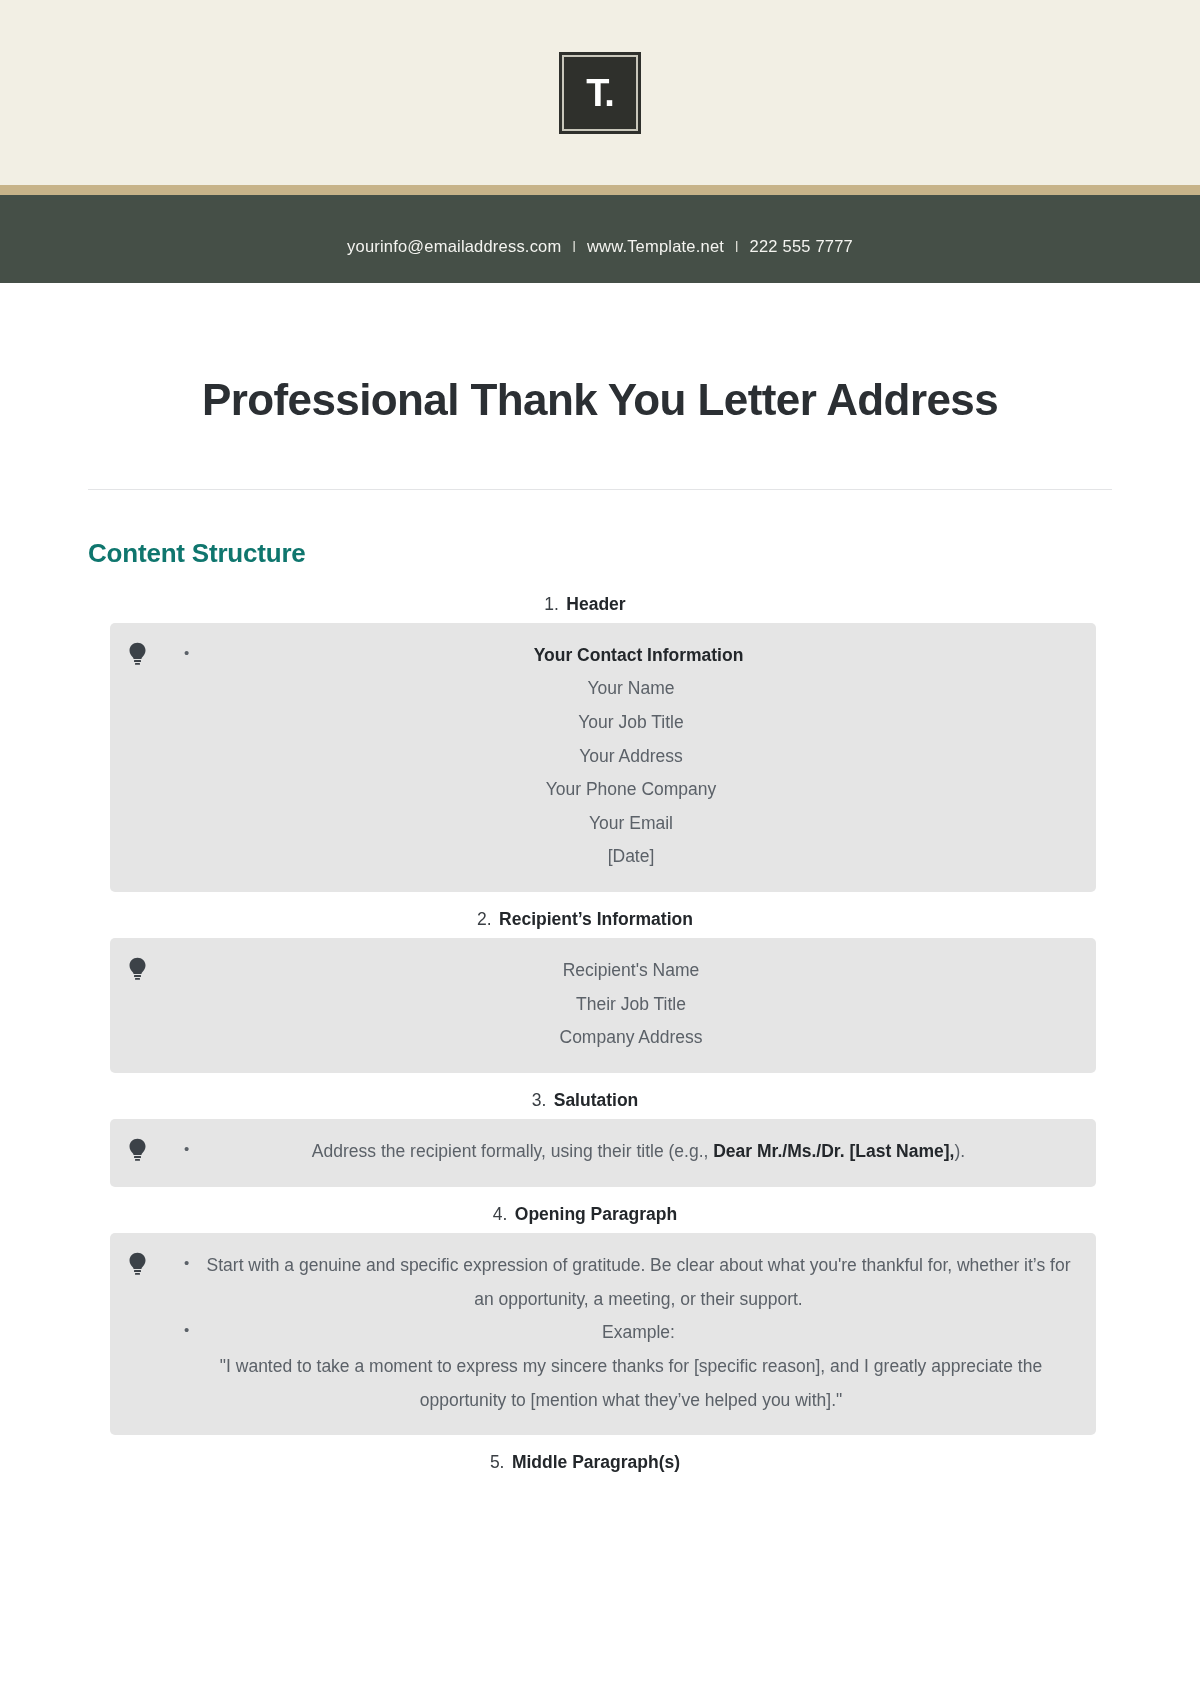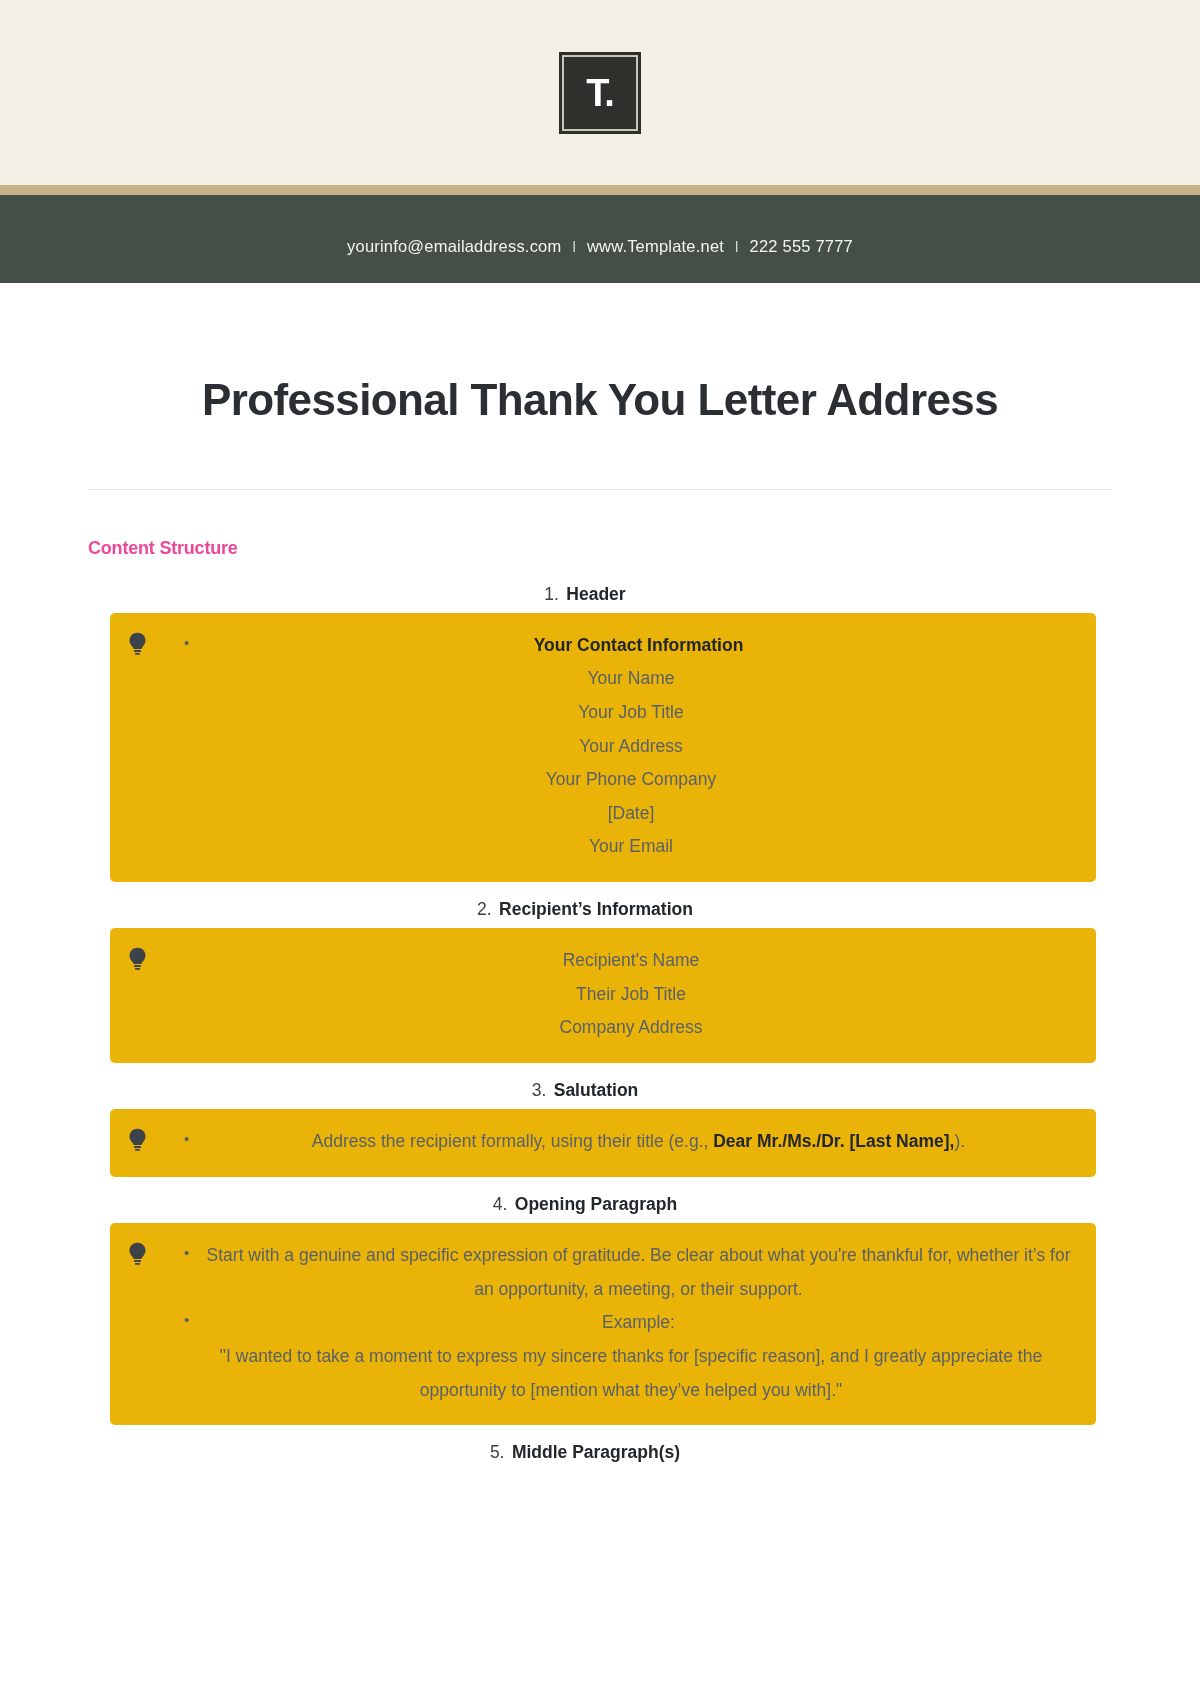--- a/index.html
+++ b/index.html
@@ -87,23 +87,23 @@
     line-height: 1.15;
   }
 
   .divider {
     border: 0;
     border-top: 1px solid #e3e4e6;
     margin: 63px 0 0 0;
   }
 
   .section-heading {
-    font-size: 18px;
+    font-size: 26px;
     font-weight: 700;
-    color: #ec4899;
+    color: #0f766e;
     margin: 48px 0 0 0;
     letter-spacing: -0.2px;
   }
 
   
   .olist {
     margin: 22px 0 0 0;
     padding: 0;
     list-style: none;
     counter-reset: sec;
@@ -127,21 +127,21 @@
     color: #3a3f44;
     display: inline-block;
     width: 22px;
     margin-left: -22px;
     text-align: left;
     padding-left: 0;
   }
   .item-title .ttl { font-weight: 700; }
 
   .note-box {
-    background: #eab308;
+    background: #e5e5e5;
     border-radius: 5px;
     margin: 6px 0 14px 22px;
     padding: 16px 18px 18px 12px;
     display: flex;
     align-items: flex-start;
     box-sizing: border-box;
   }
   .bulb-cell {
     flex: 0 0 56px;
     padding-top: 3px;
@@ -239,22 +239,22 @@
 </div>
             <div class="note-content">
               <ul class="blist">
                 <li><span class="strong-inline">Your Contact Information</span></li>
               </ul>
               <ul class="plain-lines">
                 <li>Your Name</li>
                 <li>Your Job Title</li>
                 <li>Your Address</li>
                 <li>Your Phone Company</li>
+                <li>Your Email</li>
                 <li>[Date]</li>
-                <li>Your Email</li>
               </ul>
             </div>
           </div>
         </li>
         <li>
           <span class="item-title"><span class="ttl">Recipient’s Information</span></span>
           <div class="note-box">
             <div class="bulb-cell">
   <svg class="bulb-icon" width="19" height="25" viewBox="0 0 19 25" xmlns="http://www.w3.org/2000/svg" aria-hidden="true">
     <path d="M9.5 0.7C5.0 0.7 1.5 4.1 1.5 8.3c0 2.7 1.2 4.6 2.6 6.1 0.9 1.0 1.4 1.7 1.5 2.6h7.8c0.1-0.9 0.6-1.6 1.5-2.6 1.4-1.5 2.6-3.4 2.6-6.1C17.5 4.1 14.0 0.7 9.5 0.7z" fill="#3c4248"></path>

